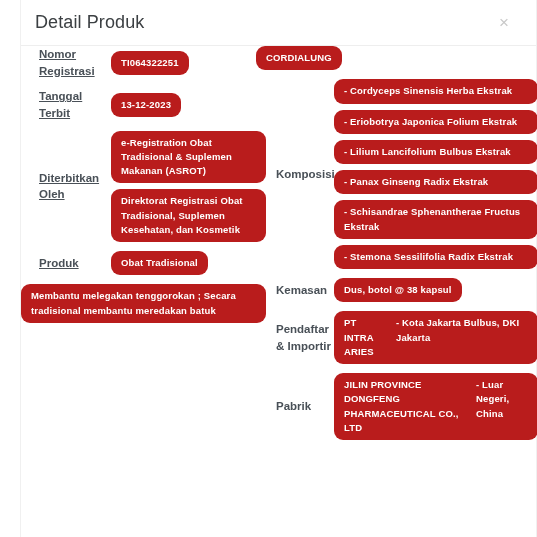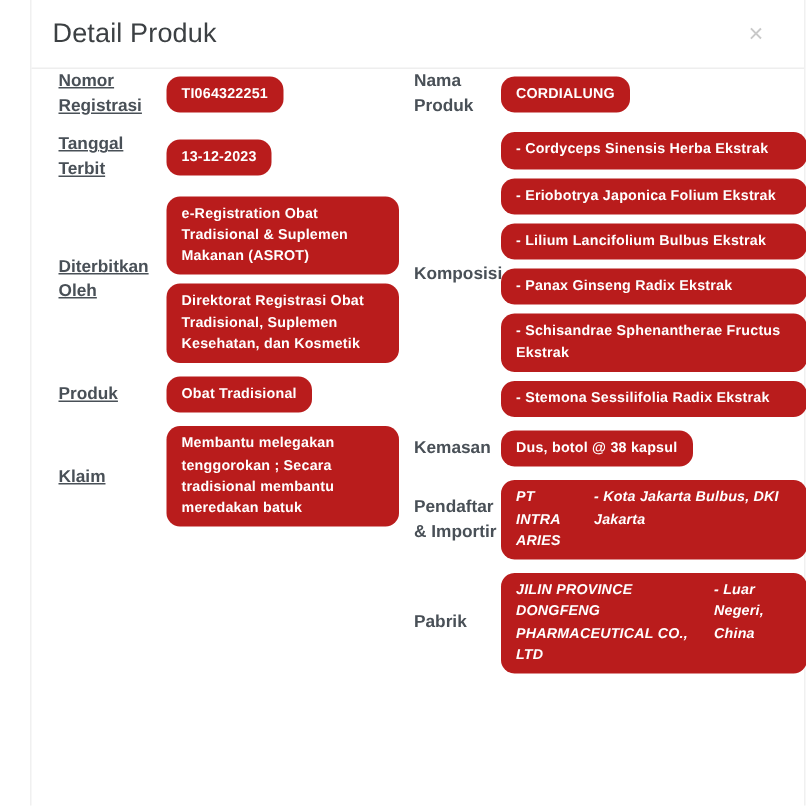--- a/index.html
+++ b/index.html
@@ -89,21 +89,20 @@
     line-height: 1.5;
     padding: 5px 10px;
     border-radius: 9px;
     letter-spacing: 0.15px;
   }
   .badge.block { align-self: stretch; }
   .badge.split {
     display: flex;
     gap: 10px;
     align-items: flex-start;
-    font-style: italic;
   }
   .badge.split .part-a { flex: none; width: 42px; }
   .badge.split .part-b { flex: 1; }
   .badge.split.wide .part-a { flex: 1; width: auto; }
   .badge.split.wide .part-b { flex: none; width: 52px; }
 </style>
 </head>
 <body>
 
 <div id="modal-card">
@@ -140,32 +139,30 @@
       </div>
 
       <div class="row">
         <div class="row-label">Produk</div>
         <div class="row-value">
           <span class="badge">Obat Tradisional</span>
         </div>
       </div>
 
       <div class="row">
-        <div class="row-label">Klaim</div>
         <div class="row-value">
           <span class="badge block">Membantu melegakan tenggorokan ; Secara tradisional membantu meredakan batuk</span>
         </div>
       </div>
 
     </div>
 
     <div class="col" id="col-right">
 
       <div class="row">
-        <div class="row-label">Nama Produk</div>
         <div class="row-value">
           <span class="badge">CORDIALUNG</span>
         </div>
       </div>
 
       <div class="row">
         <div class="row-label">Komposisi</div>
         <div class="row-value">
           <span class="badge block">- Cordyceps Sinensis Herba Ekstrak</span>
           <span class="badge block">- Eriobotrya Japonica Folium Ekstrak</span>

